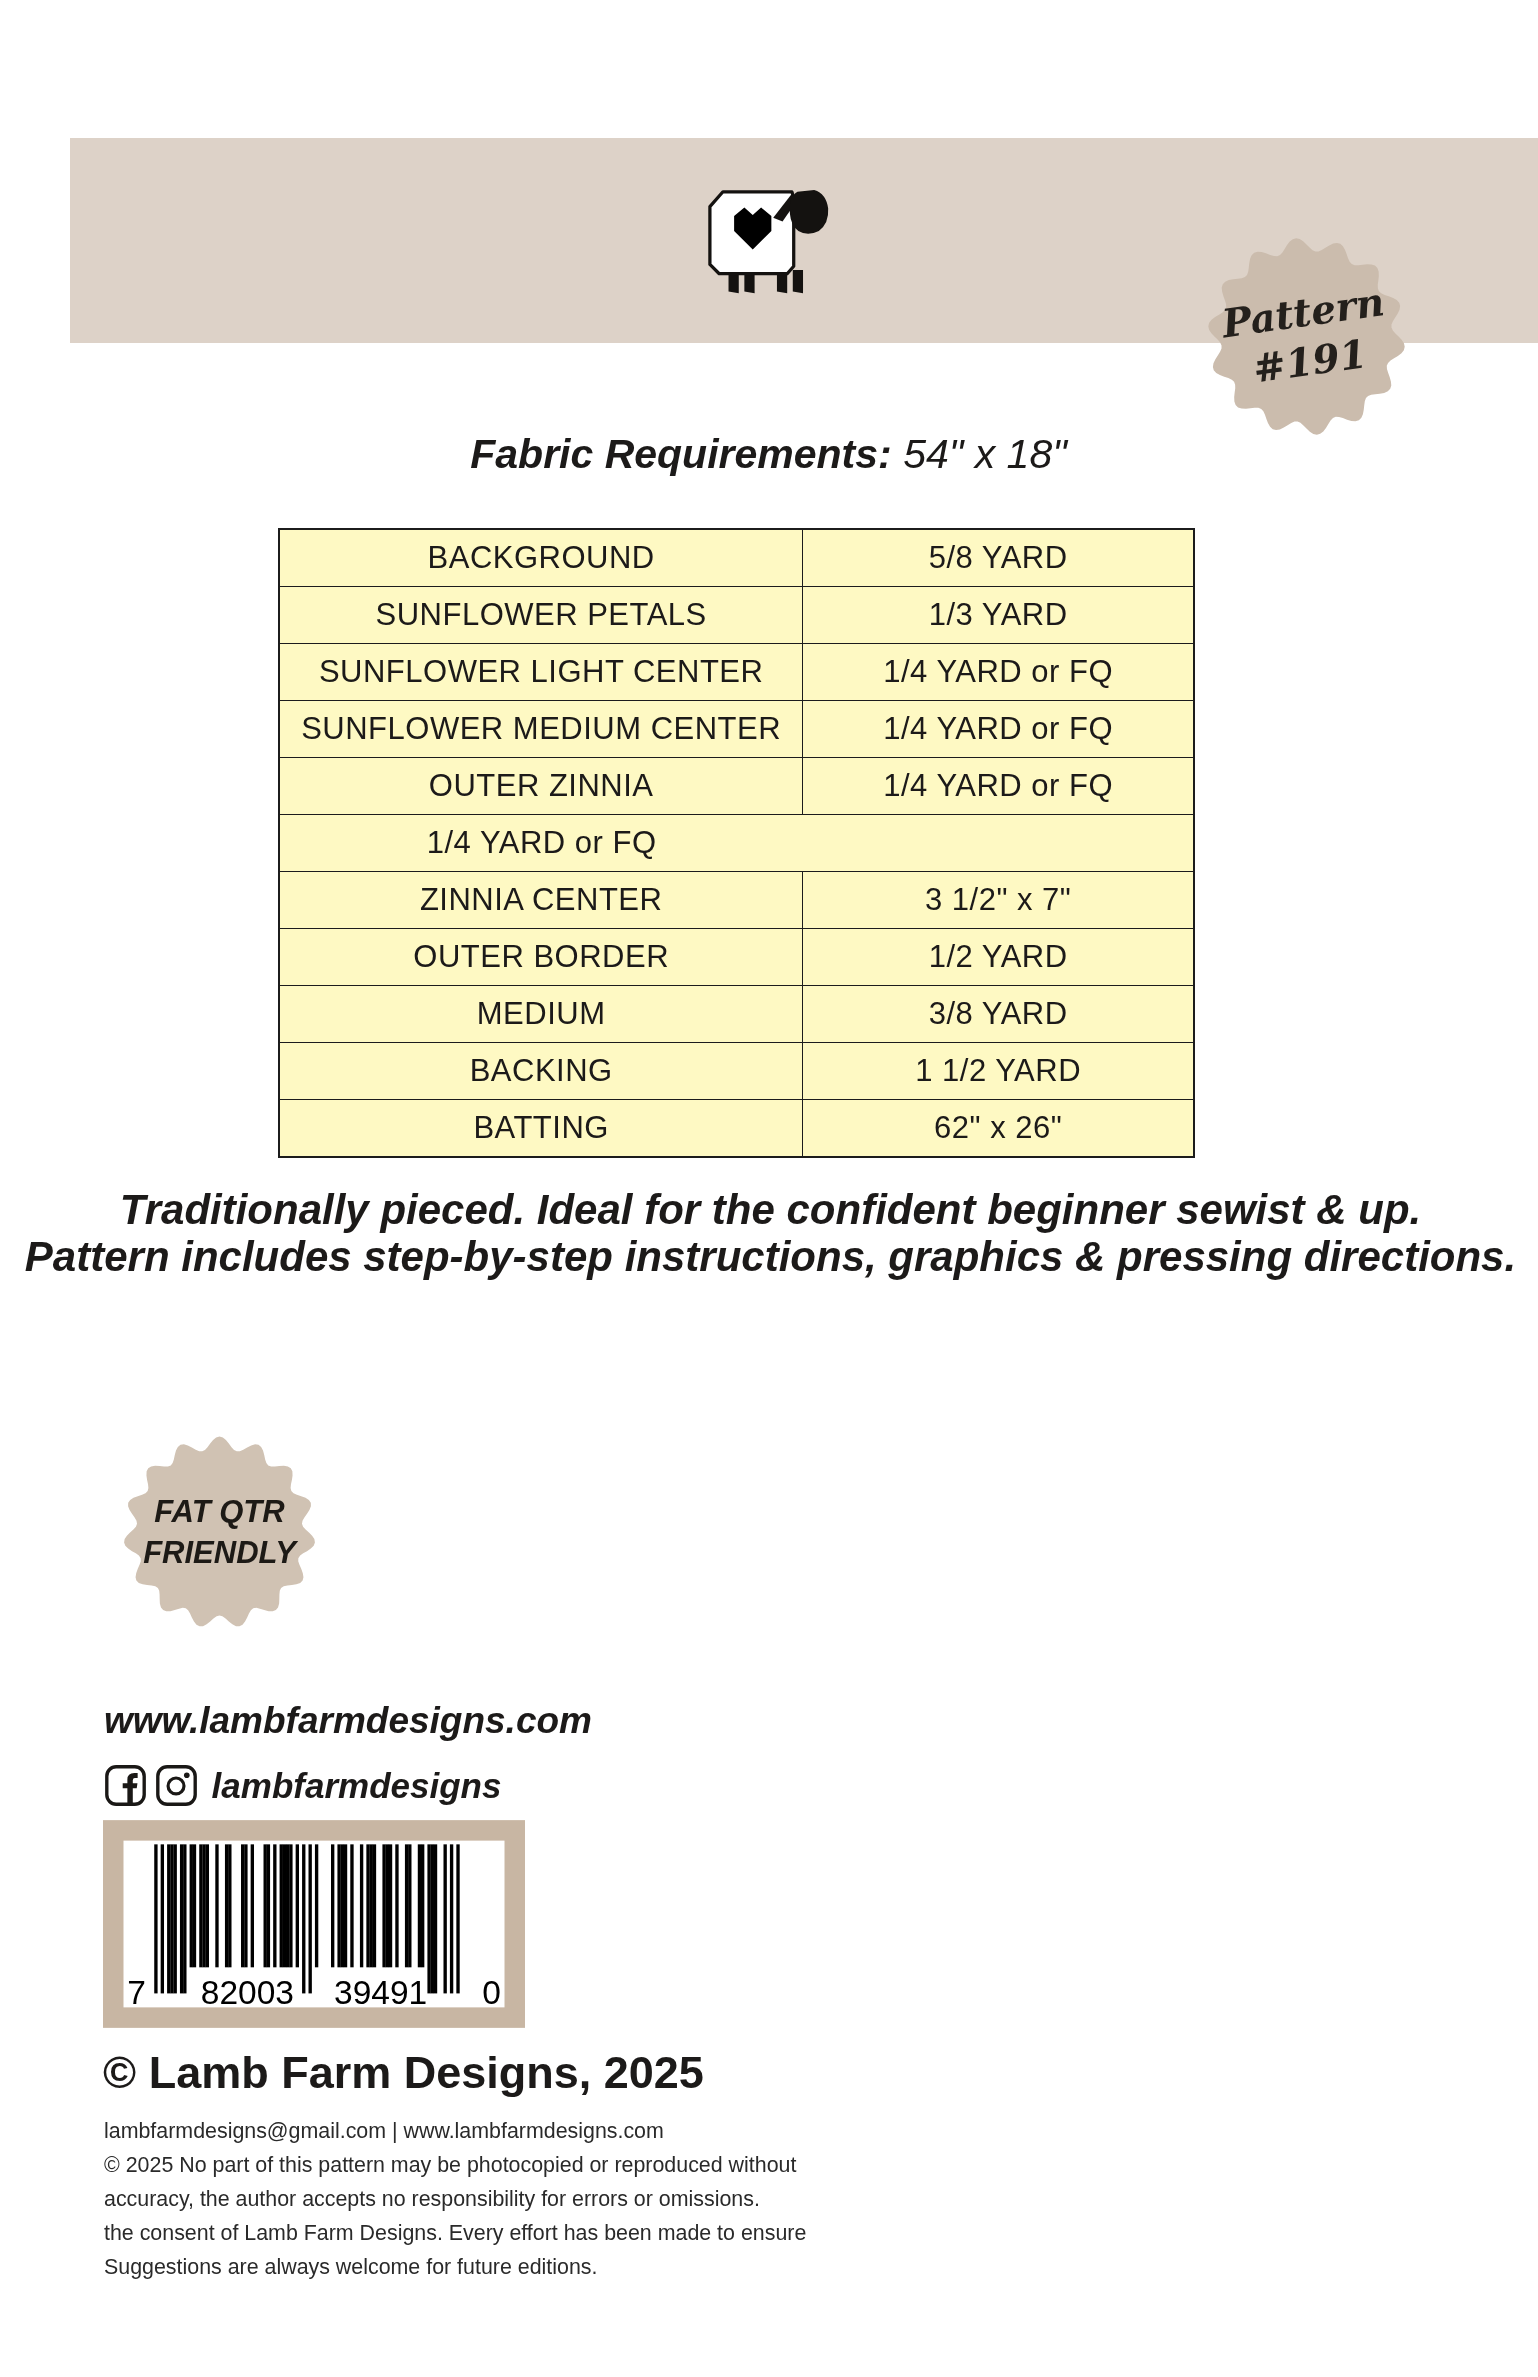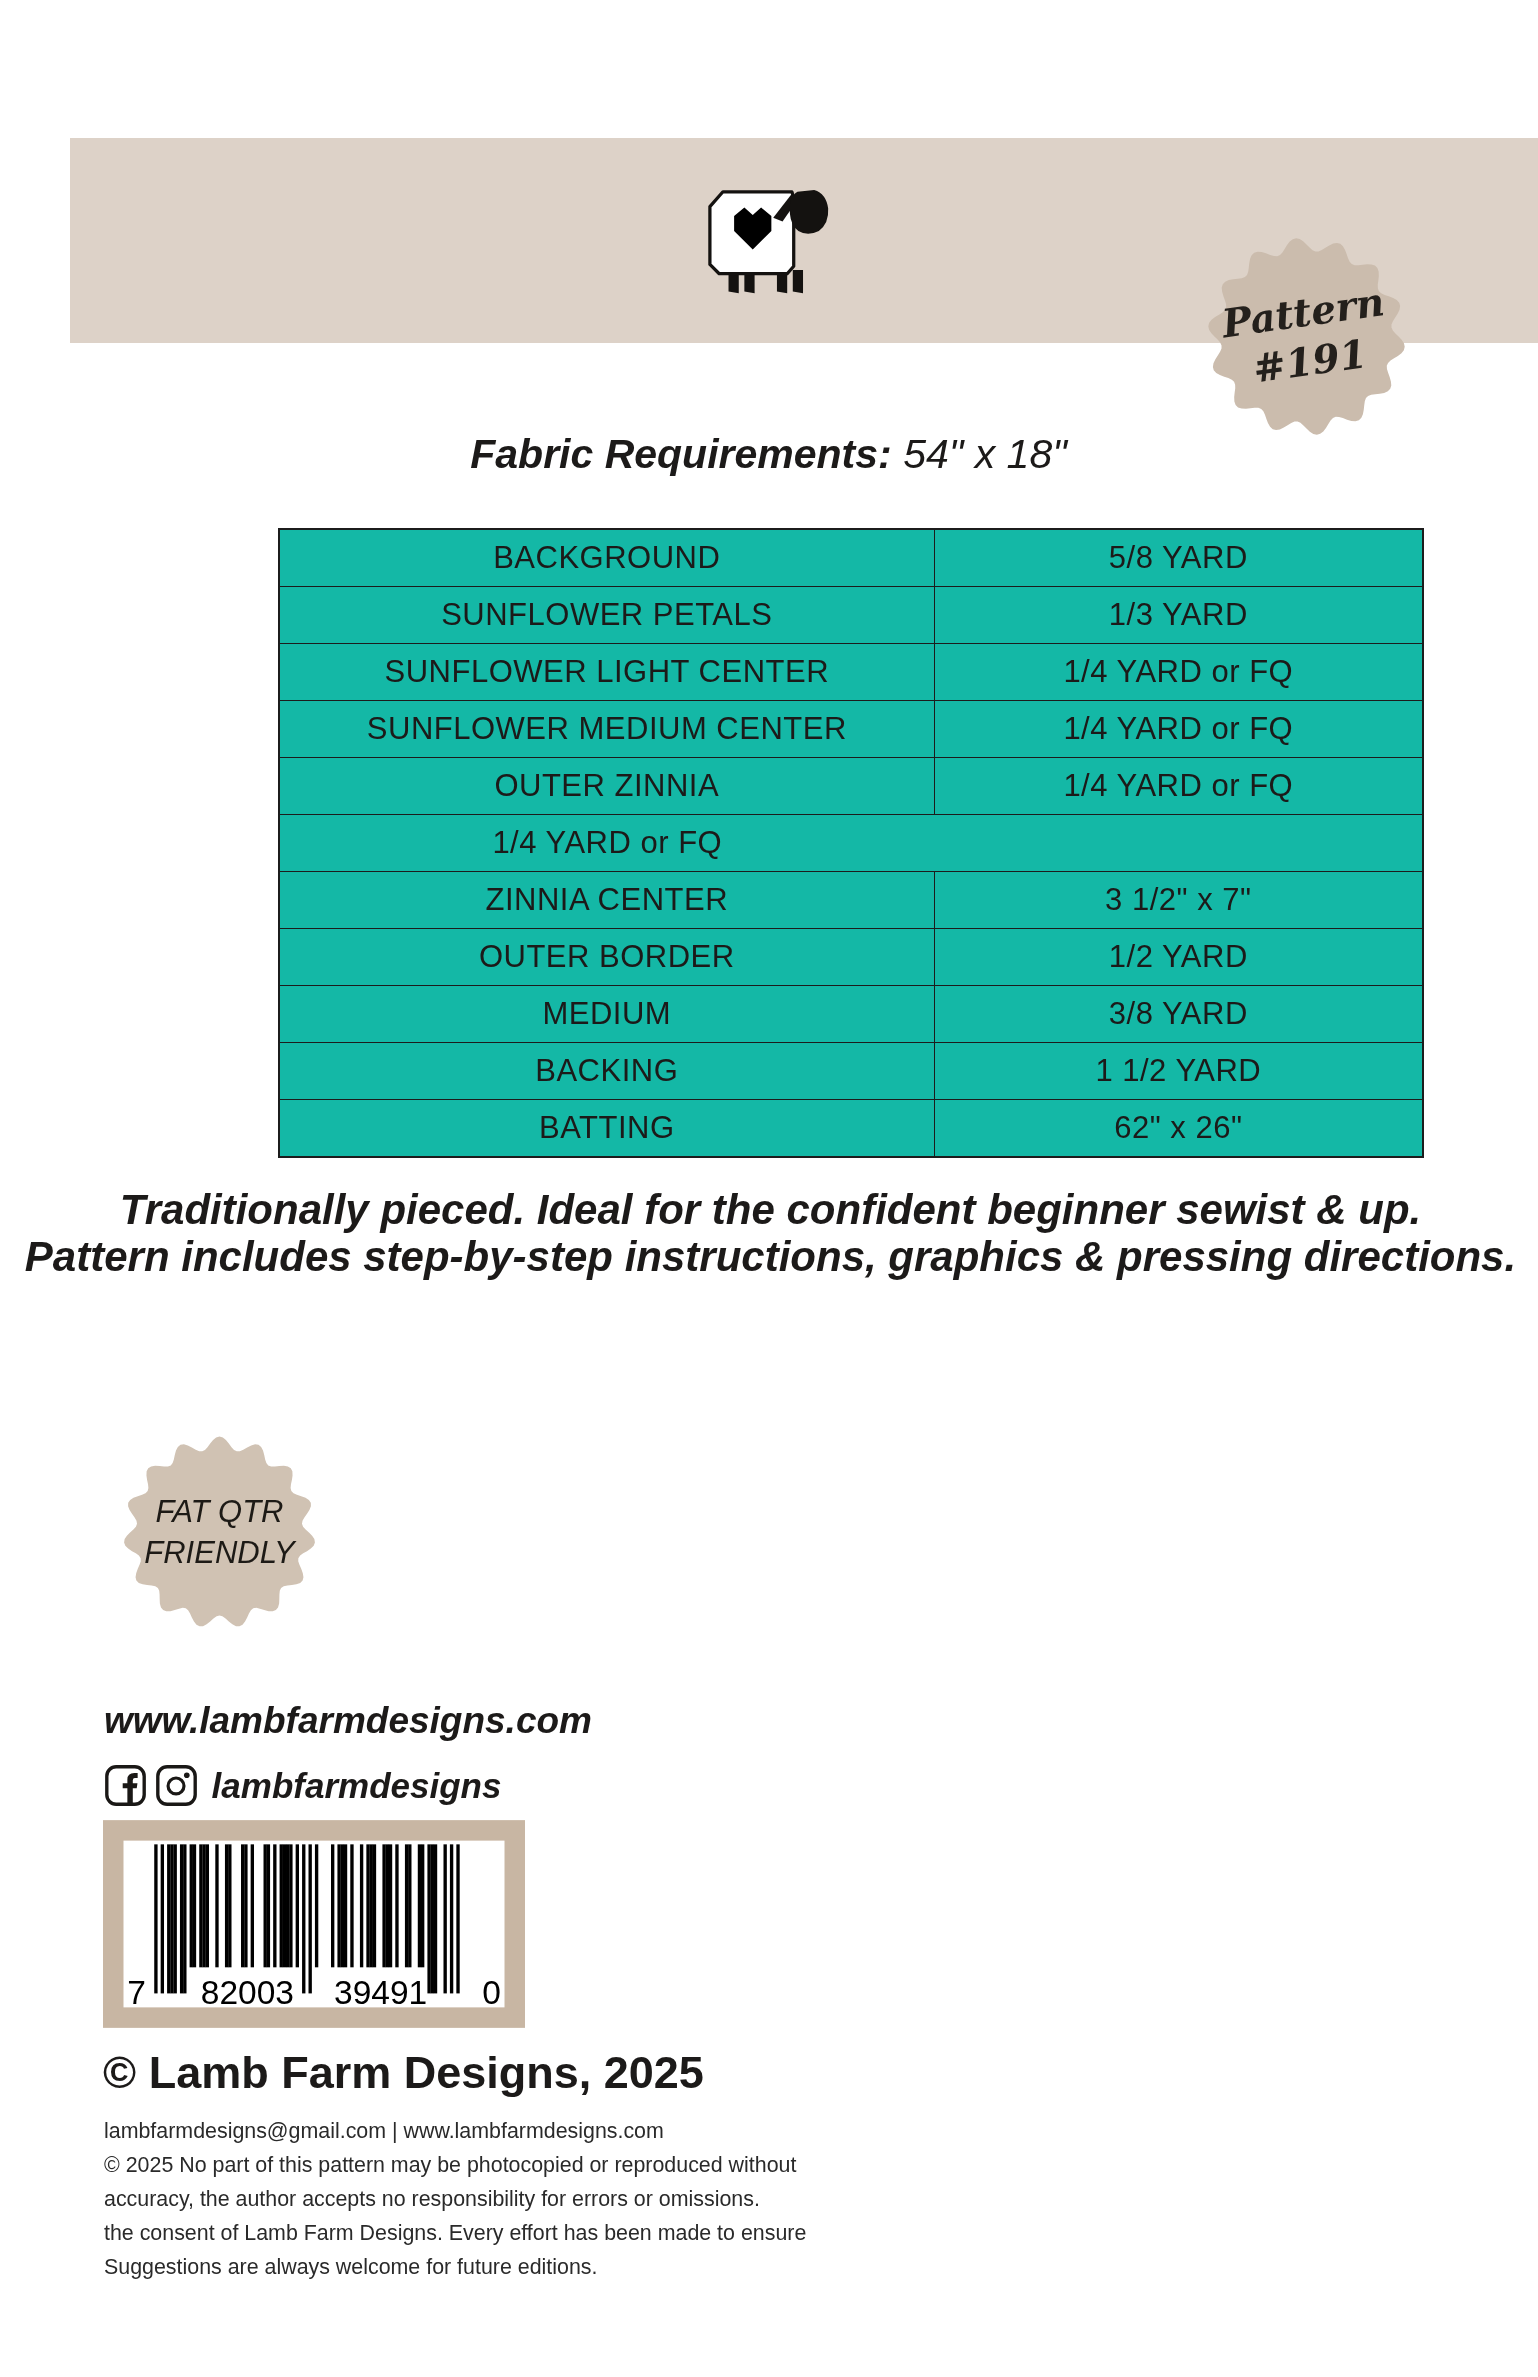--- a/index.html
+++ b/index.html
@@ -20,35 +20,35 @@
     text-align:center;
   }
   .pattern-badge { left:1201px; top:231px; width:211px; height:211px; }
   .pattern-badge .badge-text {
     transform:rotate(-8deg);
     font-family:"DejaVu Serif", serif; font-style:italic; font-weight:600;
     font-size:39px; line-height:1.25; color:#24201c;
   }
   .fatqtr-badge { left:117px; top:1430px; width:205px; height:205px; }
   .fatqtr-badge .badge-text {
-    font-style:italic; font-weight:normal; font-size:31px; line-height:1.32; color:#1d1a16;
+    font-style:italic; font-weight:bold; font-size:31px; line-height:1.32; color:#1d1a16;
   }
 
   
   .title {
     position:absolute; left:278px; top:431px; width:981px;
     text-align:center; font-size:41px; font-style:italic; white-space:nowrap;
   }
   .title .t-bold { font-weight:bold; }
   .title .t-size { font-weight:normal; }
 
   
   .ftable {
-    position:absolute; left:278px; top:528px; width:1146px;
-    border:2.8px solid #1c1c1c; box-sizing:border-box; background:#14b8a6;text-align:right;
+    position:absolute; left:278px; top:528px; width:917px;
+    border:2.8px solid #1c1c1c; box-sizing:border-box; background:#fef9c3;text-align:right;
   }
   .frow { display:grid; grid-template-columns:603fr 449fr; border-bottom:1.9px solid #1c1c1c; height:56px; }
   .frow:last-child { border-bottom:none; }
   .fcell { display:flex; align-items:center; justify-content:center; font-size:31px; letter-spacing:0.5px; }
   .fcell.label { border-right:1.9px solid #1c1c1c; }
 
   
   .tagline {
     position:absolute; left:8px; top:1186px; width:1525px; text-align:center;
     font-size:42px; font-style:italic; font-weight:bold; line-height:47px; color:#1c1a19;

